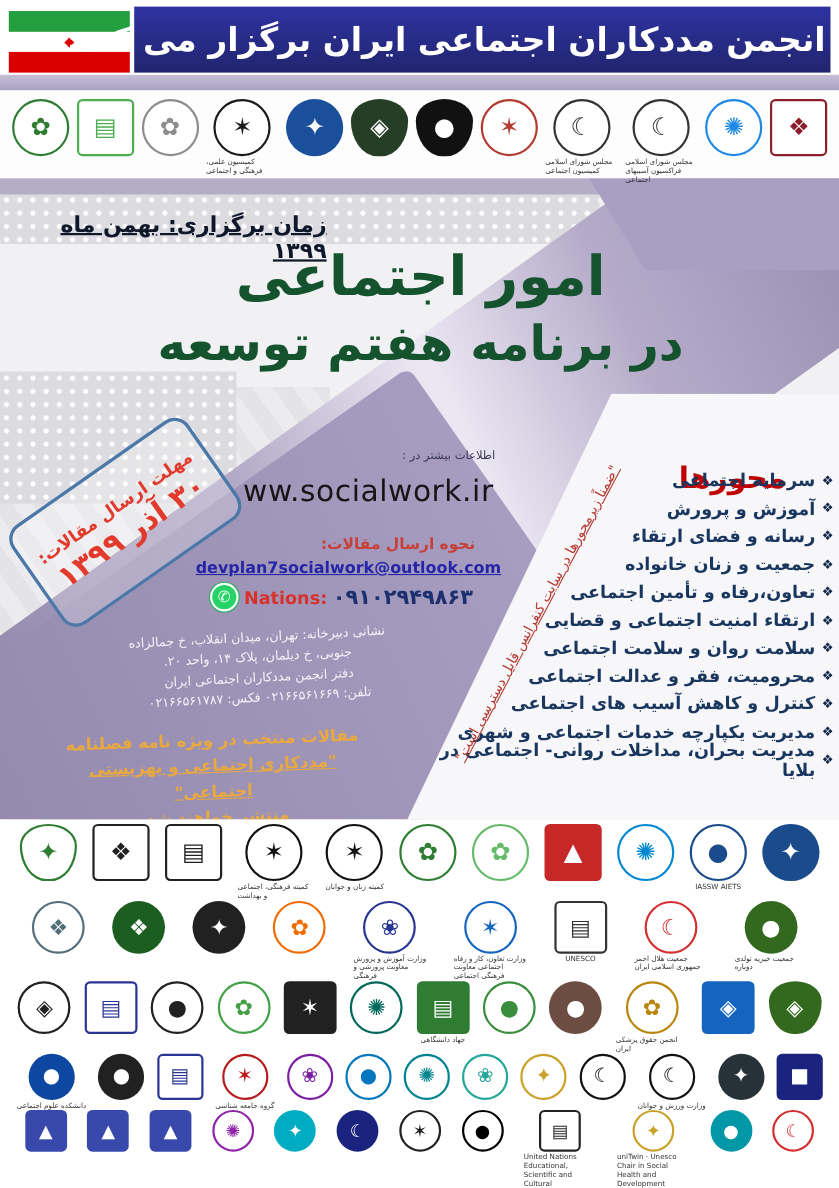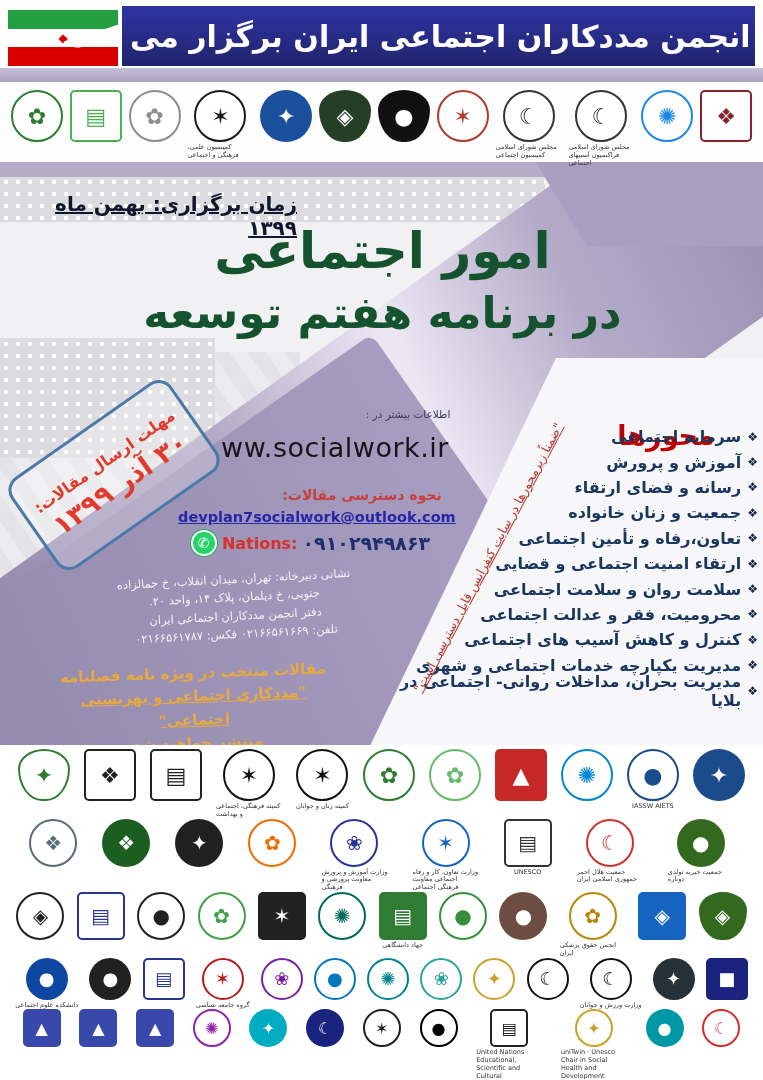--- a/index.html
+++ b/index.html
@@ -158,21 +158,21 @@
       <div class="l2">در برنامه هفتم توسعه</div>
     </div>
 
     <div class="stamp">
       <div class="s1">مهلت ارسال مقالات:</div>
       <div class="s2">۳۰ آذر ۱۳۹۹</div>
     </div>
 
     <div class="more-info">اطلاعات بیشتر در :</div>
     <div class="website">ww.socialwork.ir</div>
-    <div class="submit-label">نحوه دسترسی مقالات:</div>
+    <div class="submit-label">نحوه ارسال مقالات:</div>
     <div class="email">devplan7socialwork@outlook.com</div>
     <div class="wa-row">
       <span class="wa-icon">✆</span>
       <span class="wa-label">Nations:</span>
       <span class="wa-number">۰۹۱۰۲۹۴۹۸۶۳</span>
     </div>
 
     <div class="topics-title">محورها</div>
     <div class="topics-list">
         <div class="topic">

